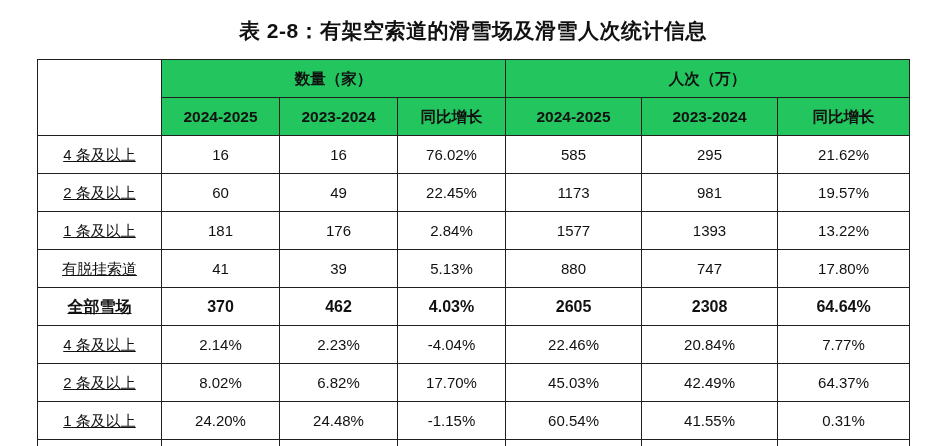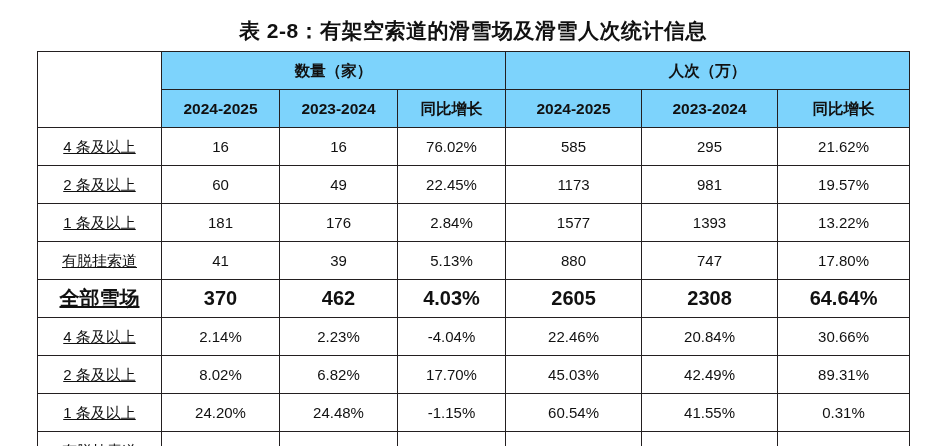--- a/index.html
+++ b/index.html
@@ -19,21 +19,21 @@
     height: 446px;
     position: relative;
     box-sizing: border-box;
   }
   .title {
     text-align: center;
     font-size: 21px;
     font-weight: bold;
     letter-spacing: 0.5px;
     padding-top: 17px;
-    padding-bottom: 6px;
+    padding-bottom: 14px;
     color: #111111;
   }
   .table-wrap {
     padding: 0 37px;
     box-sizing: border-box;
   }
   table.stats {
     border-collapse: collapse;
     width: 872px;
     table-layout: fixed;
@@ -45,39 +45,39 @@
     text-align: center;
     vertical-align: middle;
     font-size: 15px;
     color: #111111;
     padding: 0;
     height: 37px;
     line-height: 37px;
     white-space: nowrap;
   }
   table.stats thead th {
-    background: #7dd3fc;
+    background: #22c55e;
     font-weight: bold;
     font-size: 15.5px;
   }
   th.corner {
     background: #ffffff !important;
     border-top: 1px solid #231f20;
     border-left: 1px solid #231f20;
   }
   td.rowlabel {
     text-align: left;
     padding-left: 14px;
     font-size: 15.5px;
     font-weight: normal;
     text-decoration: underline;
   }
   tr.total td {
     font-weight: bold;
-    font-size: 20px;
+    font-size: 16px;
   }
   tr.total td.rowlabel {
     font-weight: bold;
   }
   col.c-label { width: 124px; }
   col.c-d1 { width: 118px; }
   col.c-d2 { width: 118px; }
   col.c-d3 { width: 108px; }
   col.c-p1 { width: 136px; }
   col.c-p2 { width: 136px; }
@@ -162,30 +162,30 @@
           <td>2308</td>
           <td>64.64%</td>
         </tr>
         <tr>
           <td class="rowlabel">4 条及以上</td>
           <td>2.14%</td>
           <td>2.23%</td>
           <td>-4.04%</td>
           <td>22.46%</td>
           <td>20.84%</td>
-          <td>30.66%</td>
+          <td>7.77%</td>
         </tr>
         <tr>
           <td class="rowlabel">2 条及以上</td>
           <td>8.02%</td>
           <td>6.82%</td>
           <td>17.70%</td>
           <td>45.03%</td>
           <td>42.49%</td>
-          <td>89.31%</td>
+          <td>64.37%</td>
         </tr>
         <tr>
           <td class="rowlabel">1 条及以上</td>
           <td>24.20%</td>
           <td>24.48%</td>
           <td>-1.15%</td>
           <td>60.54%</td>
           <td>41.55%</td>
           <td>0.31%</td>
         </tr>

